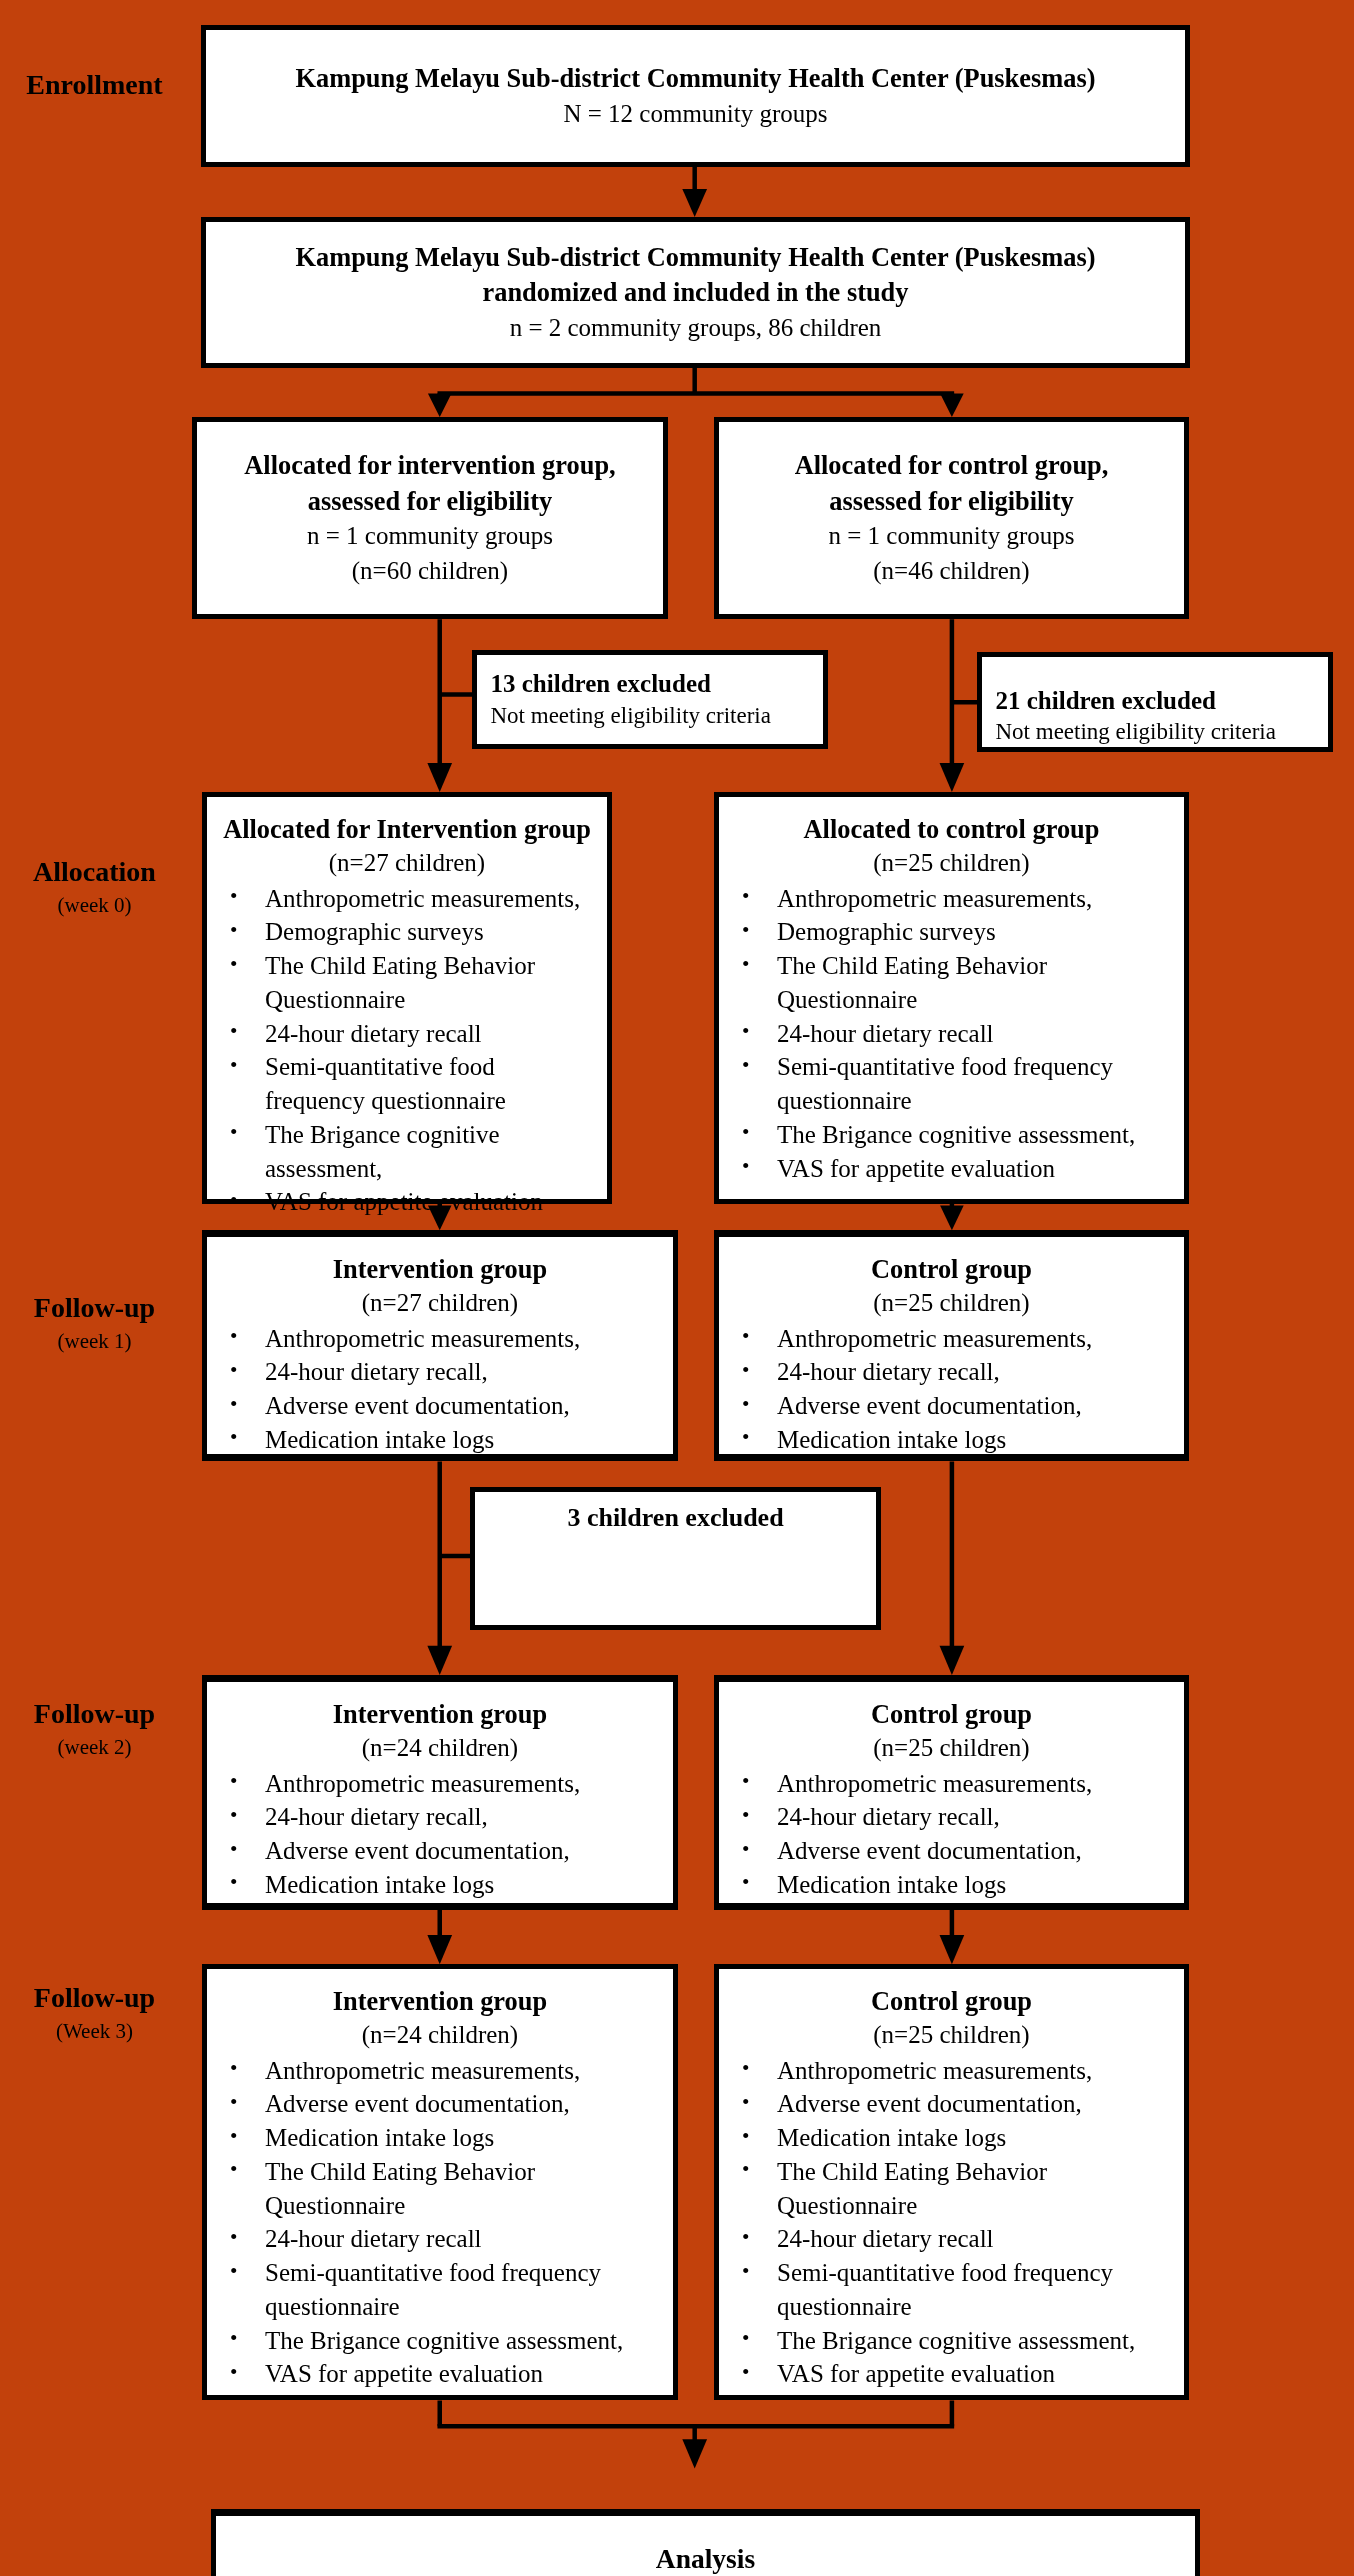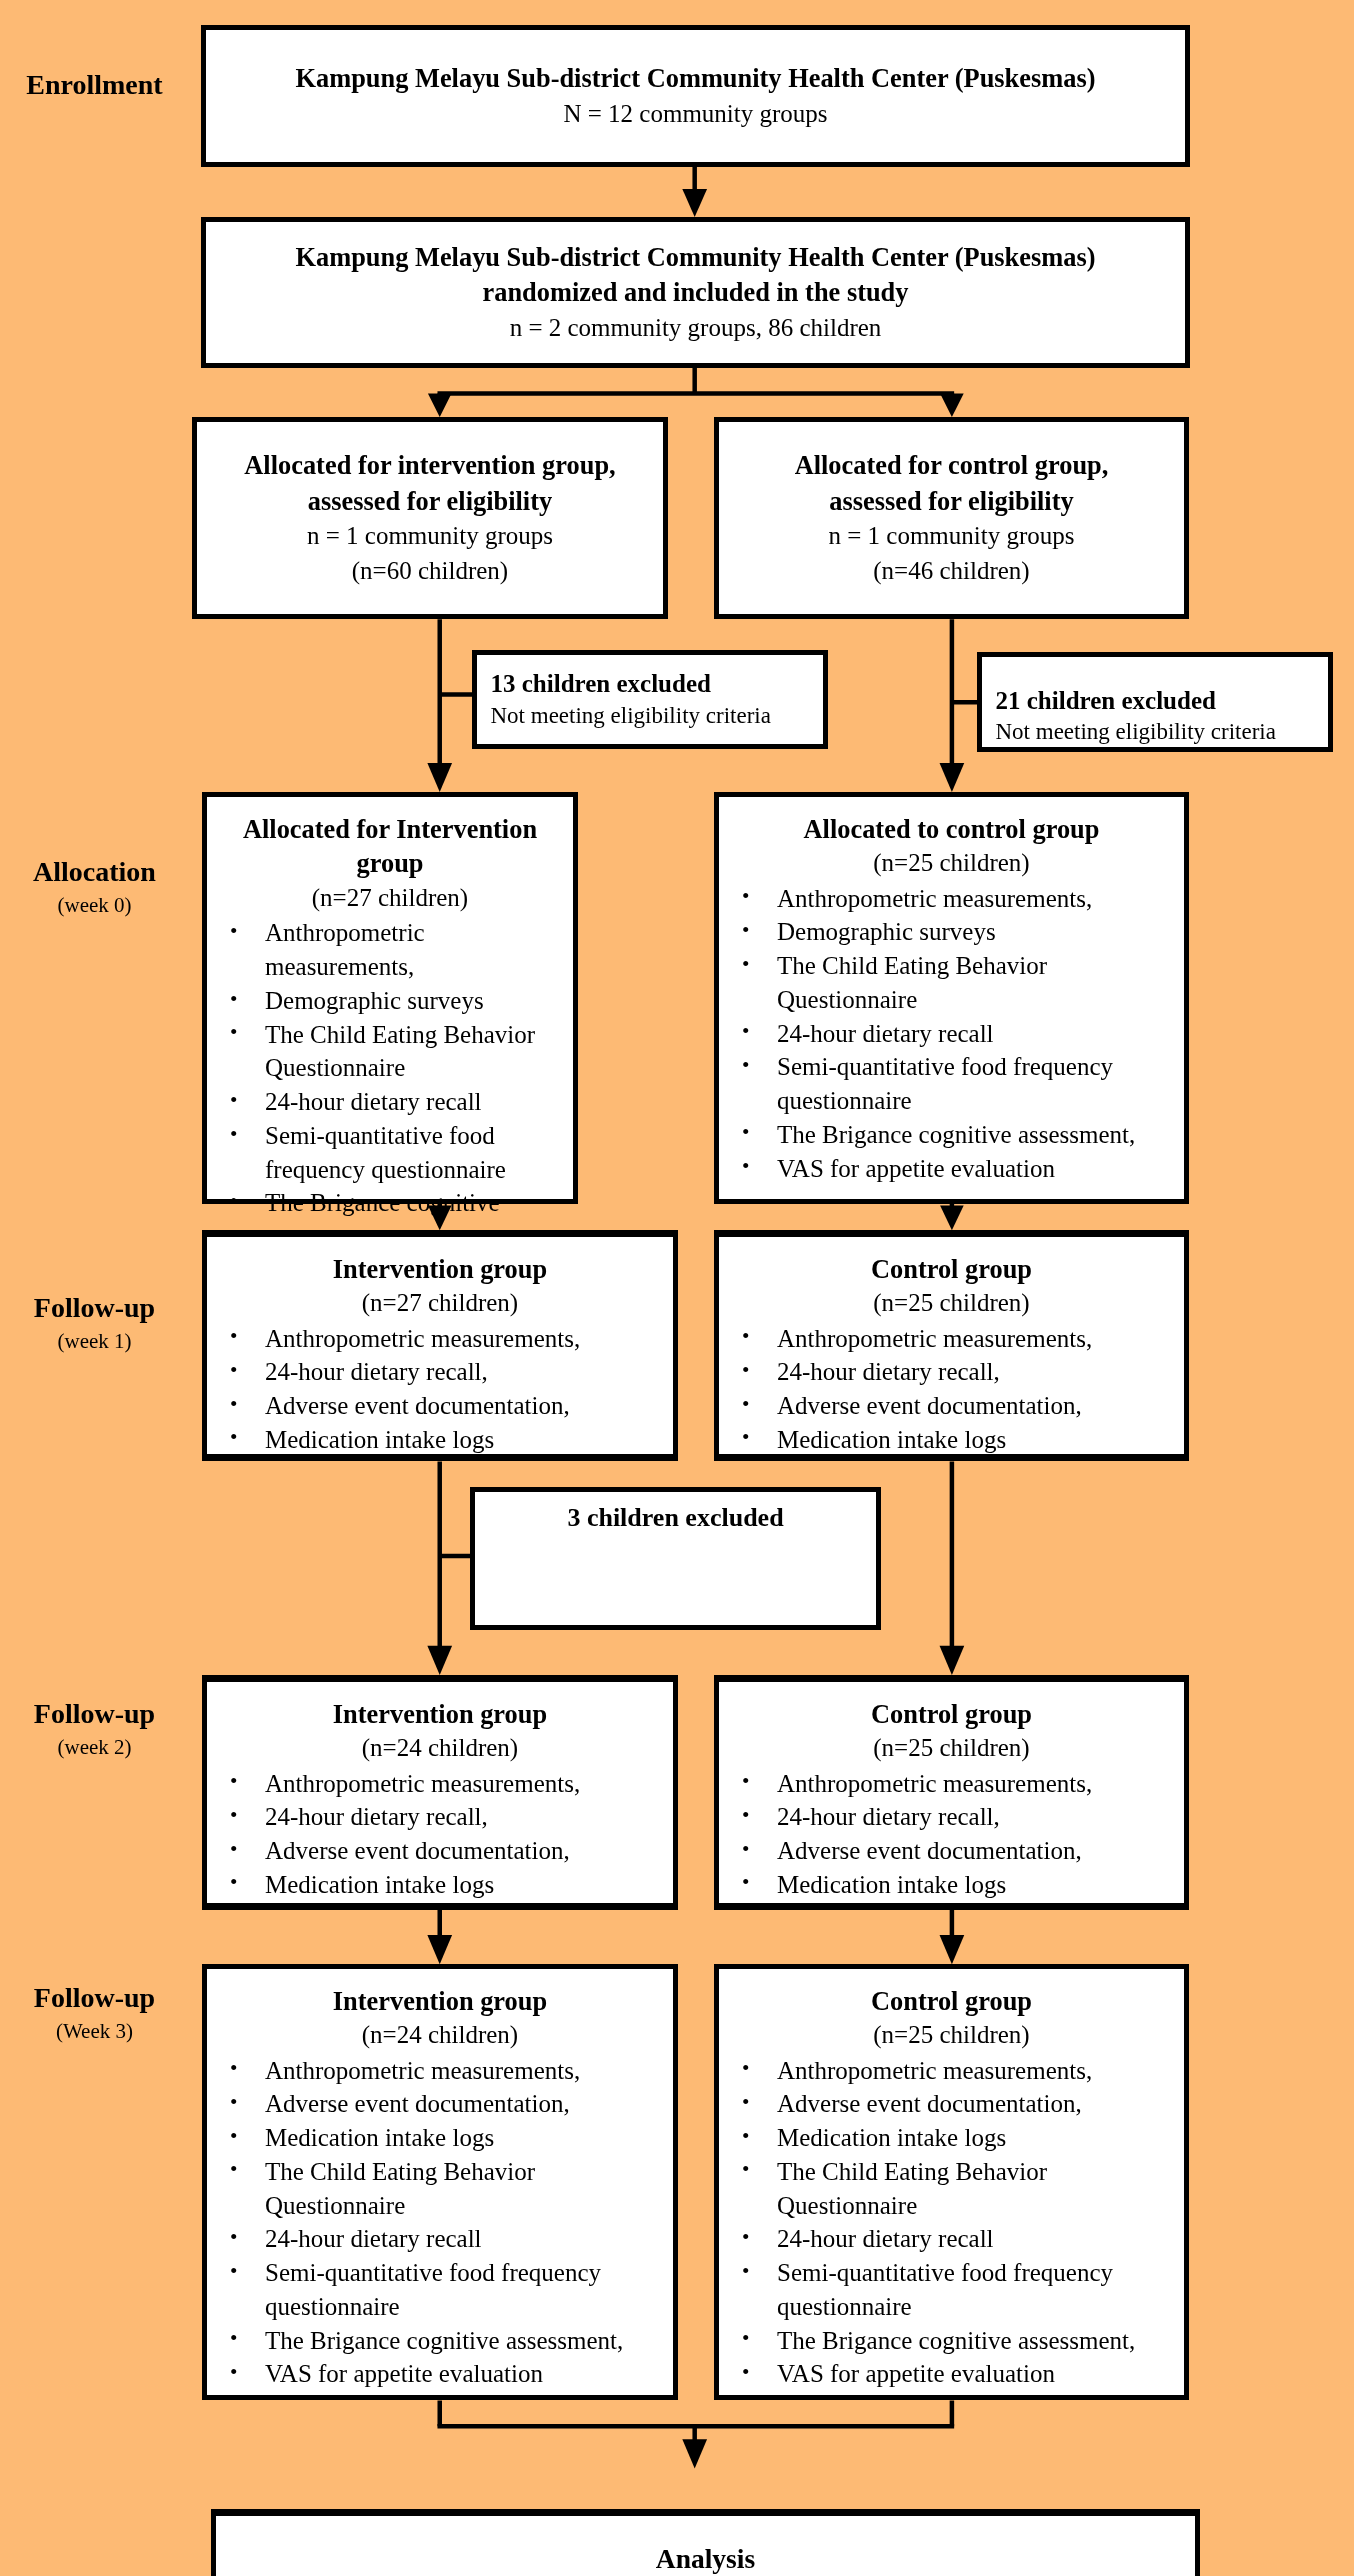--- a/index.html
+++ b/index.html
@@ -6,21 +6,21 @@
     margin: 0;
     padding: 0;
     background: #ffffff;
     font-family: "Liberation Serif", "DejaVu Serif", serif;
     color: #000000;
   }
   .canvas {
     position: relative;
     width: 1354px;
     height: 2576px;
-    background: #fdba74;
+    background: #c2410c;
     overflow: hidden;
   }
   .connectors {
     position: absolute;
     left: 0;
     top: 0;
     z-index: 1;
   }
   .box {
     position: absolute;
@@ -189,21 +189,21 @@
 
   <div class="box box-excl" style="left:472px; top:650px; width:356px; height:99px;">
     <div class="excl-title">13 children excluded</div>
     <div class="excl-reason">Not meeting eligibility criteria</div>
   </div>
   <div class="box box-excl" style="left:977px; top:652px; width:356px; height:100px;justify-content:flex-end;">
     <div class="excl-title">21 children excluded</div>
     <div class="excl-reason">Not meeting eligibility criteria</div>
   </div>
 
-  <div class="box box-list" style="left:202px; top:792px; width:376px; height:412px;">
+  <div class="box box-list" style="left:202px; top:792px; width:410px; height:412px;">
     <div class="bt">Allocated for Intervention group</div>
     <div class="bs">(n=27 children)</div>
     <ul class="bullets">
         <li>Anthropometric measurements,</li>
         <li>Demographic surveys</li>
         <li>The Child Eating Behavior Questionnaire</li>
         <li>24-hour dietary recall</li>
         <li>Semi-quantitative food frequency questionnaire</li>
         <li>The Brigance cognitive assessment,</li>
         <li>VAS for appetite evaluation</li>

